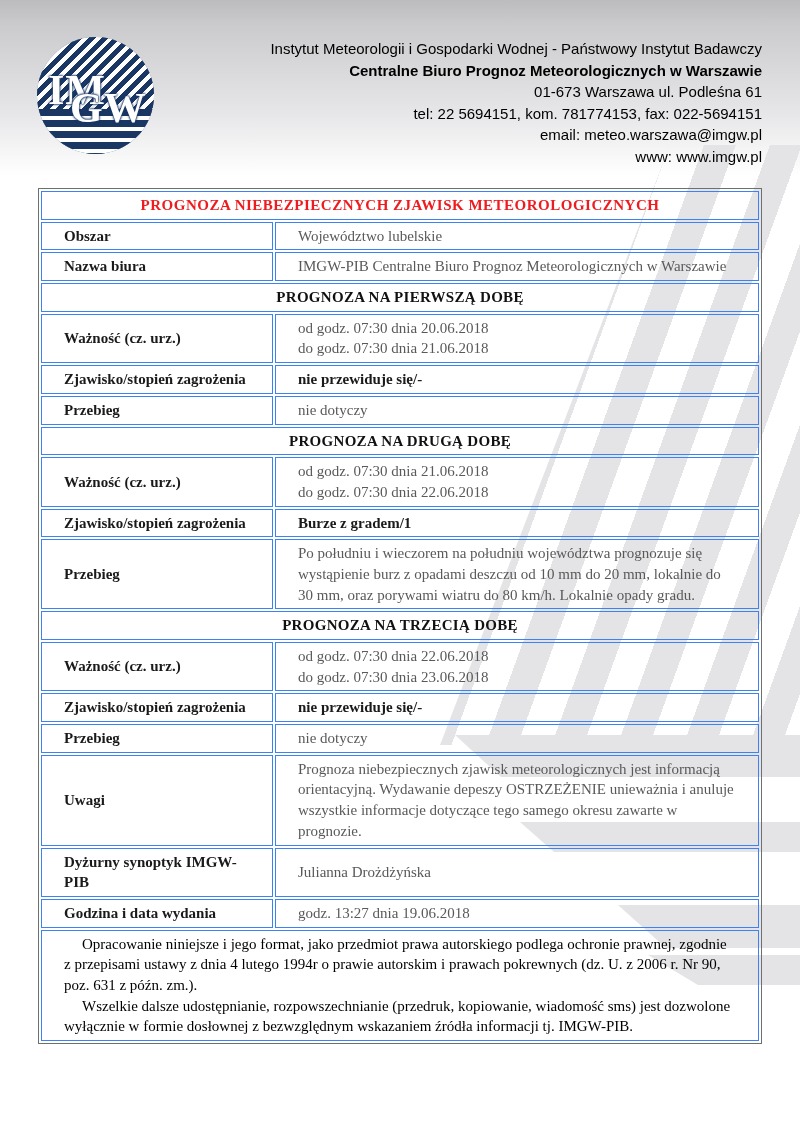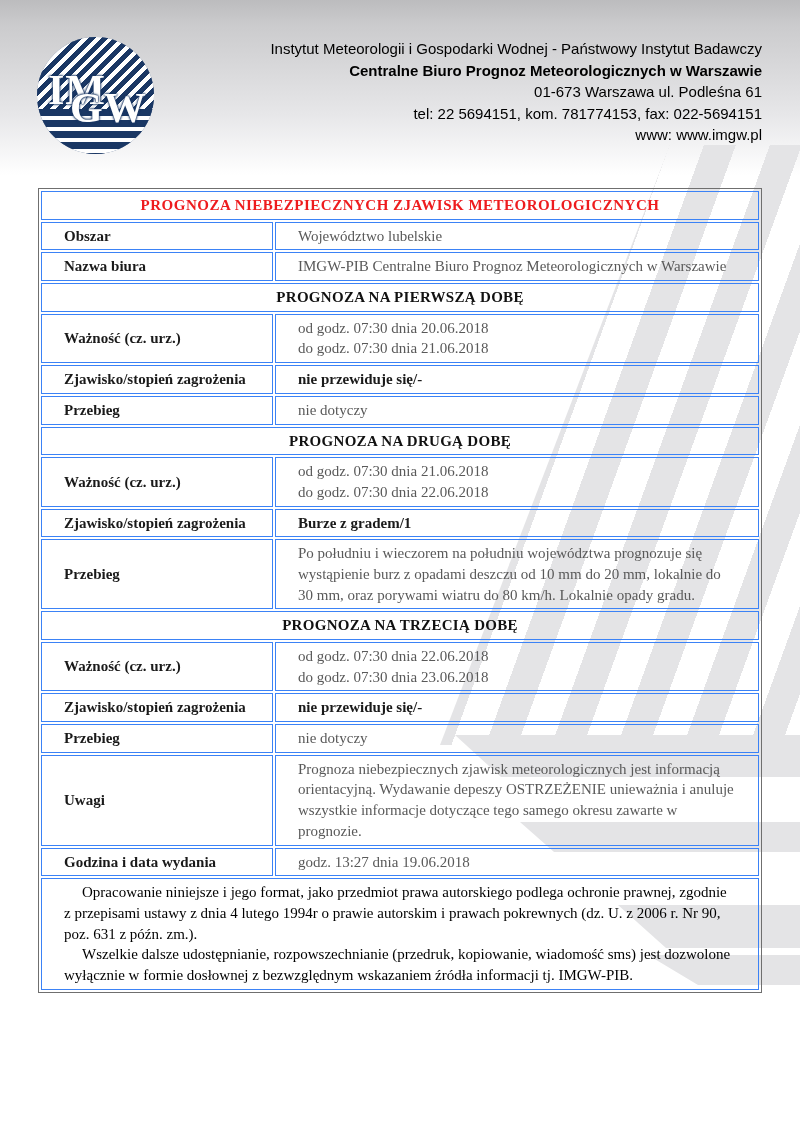--- a/index.html
+++ b/index.html
@@ -91,20 +91,21 @@
   <div class="hlines"></div>
   <div class="lg-txt lg-im">IM</div>
   <div class="lg-txt lg-gw">GW</div>
 </div>
 
 <div class="hdr-text">
   <div>Instytut Meteorologii i Gospodarki Wodnej - Państwowy Instytut Badawczy</div>
   <div class="b">Centralne Biuro Prognoz Meteorologicznych w Warszawie</div>
   <div>01-673 Warszawa ul. Podleśna 61</div>
   <div>tel: 22 5694151, kom. 781774153, fax: 022-5694151</div>
+  <div>email: meteo.warszawa@imgw.pl</div>
   <div>www: www.imgw.pl</div>
 </div>
 
 <table class="doc">
   <tbody>
       <tr>
     <td class="title-cell" colspan="2">PROGNOZA NIEBEZPIECZNYCH ZJAWISK METEOROLOGICZNYCH</td>
   </tr>
 
   <tr>
@@ -171,20 +172,24 @@
   <tr>
     <td class="lbl">Przebieg</td>
     <td class="val">nie dotyczy</td>
   </tr>
 
   <tr>
     <td class="lbl">Uwagi</td>
     <td class="val">Prognoza niebezpiecznych zjawisk meteorologicznych jest informacją orientacyjną. Wydawanie depeszy OSTRZEŻENIE unieważnia i anuluje wszystkie informacje dotyczące tego samego okresu zawarte w prognozie.</td>
   </tr>
   <tr>
+    <td class="lbl">Dyżurny synoptyk IMGW-PIB</td>
+    <td class="val">Julianna Drożdżyńska</td>
+  </tr>
+  <tr>
     <td class="lbl">Godzina i data wydania</td>
     <td class="val">godz. 13:27 dnia 19.06.2018</td>
   </tr>
 
   <tr>
     <td class="footer-cell" colspan="2">
       <p>Opracowanie niniejsze i jego format, jako przedmiot prawa autorskiego podlega ochronie prawnej, zgodnie z przepisami ustawy z dnia 4 lutego 1994r o prawie autorskim i prawach pokrewnych (dz. U. z 2006 r. Nr 90, poz. 631 z późn. zm.).</p>
       <p>Wszelkie dalsze udostępnianie, rozpowszechnianie (przedruk, kopiowanie, wiadomość sms) jest dozwolone wyłącznie w formie dosłownej z bezwzględnym wskazaniem źródła informacji tj. IMGW-PIB.</p>
     </td>
   </tr>

